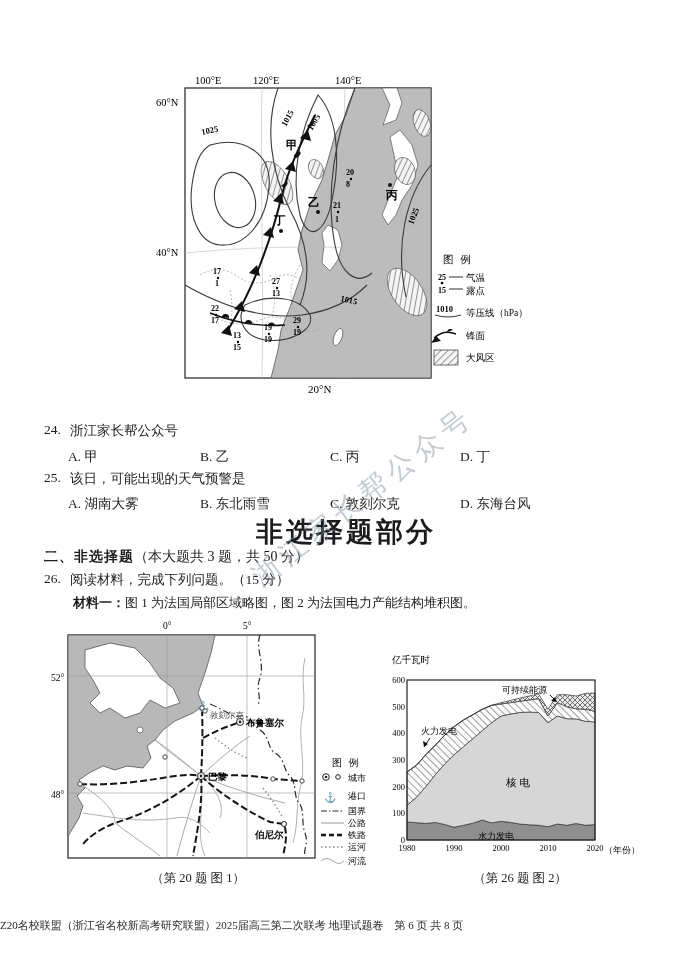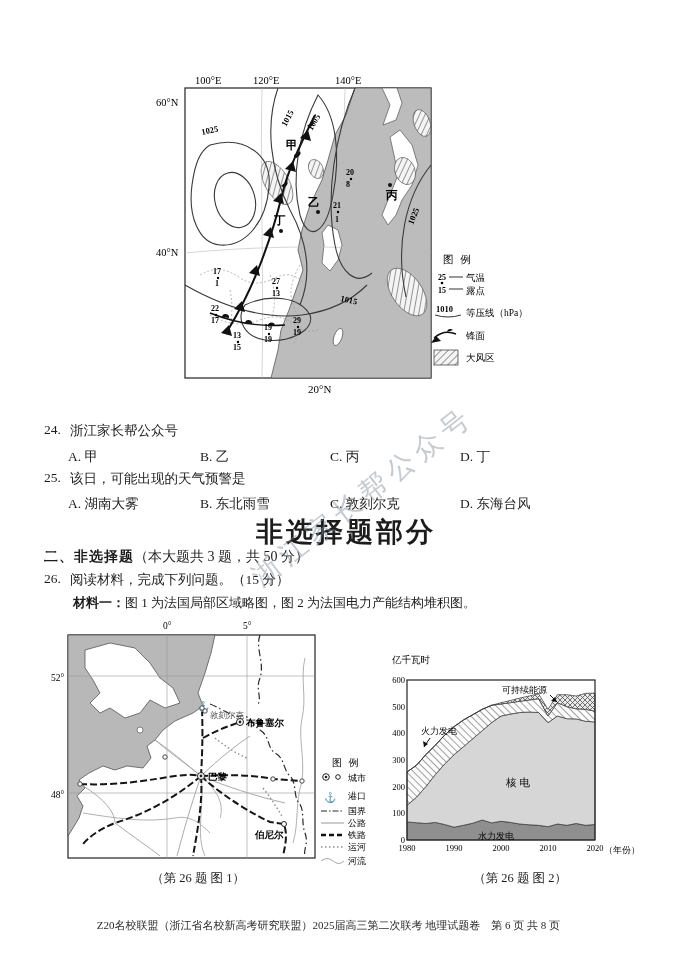--- a/index.html
+++ b/index.html
@@ -8,21 +8,21 @@
   .abs{position:absolute;}
   svg{font-family:"Liberation Serif","DejaVu Serif",serif;}
   .qnum{font-size:13.5px;}
   .qstem{font-size:13.5px;}
   .opt{font-size:13.5px;white-space:nowrap;}
   .caption{font-size:12.5px;text-align:center;}
   .section-head{font-size:27px;font-weight:bold;letter-spacing:3px;text-align:center;width:560px;left:66px;}
   .intro{font-size:14px;}
   .intro b{letter-spacing:1px;}
   .material{font-size:13px;}
-  .footer{font-size:11px;text-align:right;width:552px;left:8px;color:#2a2a2a;}
+  .footer{font-size:11px;text-align:left;width:552px;left:0;color:#2a2a2a;}
   .watermark{left:225px;top:472px;width:290px;transform:rotate(-38deg);
              font-size:28px;letter-spacing:6px;color:rgba(125,138,150,0.45);
              font-family:"Liberation Sans","DejaVu Sans",sans-serif;pointer-events:none;}
   .maplabel{font-weight:bold;}
 </style>
 </head>
 <body>
 
 <div class="page">
 
@@ -301,21 +301,21 @@
       <text x="308" y="208" font-size="9">公路</text>
       <line x1="281" y1="217" x2="304" y2="217" stroke="#111" stroke-width="2.4" stroke-dasharray="5,3"></line>
       <text x="308" y="220" font-size="9">铁路</text>
       <line x1="281" y1="229" x2="304" y2="229" stroke="#8d8d8d" stroke-width="1.6" stroke-dasharray="1.5,2.5"></line>
       <text x="308" y="232" font-size="9">运河</text>
       <path d="M281,243 q6,-5 12,0 q6,5 11,0" stroke="#a8a8a8" stroke-width="1" fill="none"></path>
       <text x="308" y="246" font-size="9">河流</text>
     </g>
   </svg>
 
-  <div class="abs caption" style="left:68px;top:870px;width:260px">（第 26 题  图 1）</div>
+  <div class="abs caption" style="left:68px;top:870px;width:260px">（第 20 题  图 1）</div>
 
   <svg id="chart2" class="abs" style="left:390px;top:650px" width="250" height="220" viewBox="0 0 250 220">
     <defs>
       <pattern id="hatchDiag" width="5" height="5" patternUnits="userSpaceOnUse" patternTransform="rotate(-45)">
         <rect width="5" height="5" fill="#fcfcfc"></rect>
           <line x1="0" y1="0" x2="0" y2="5" stroke="#555" stroke-width="1.1"></line>
       </pattern>
       <pattern id="hatchCross" width="5" height="5" patternUnits="userSpaceOnUse">
         <rect width="5" height="5" fill="#e9e9e9"></rect>
         <path d="M0,0 L5,5 M5,0 L0,5" stroke="#555" stroke-width="0.8"></path>

